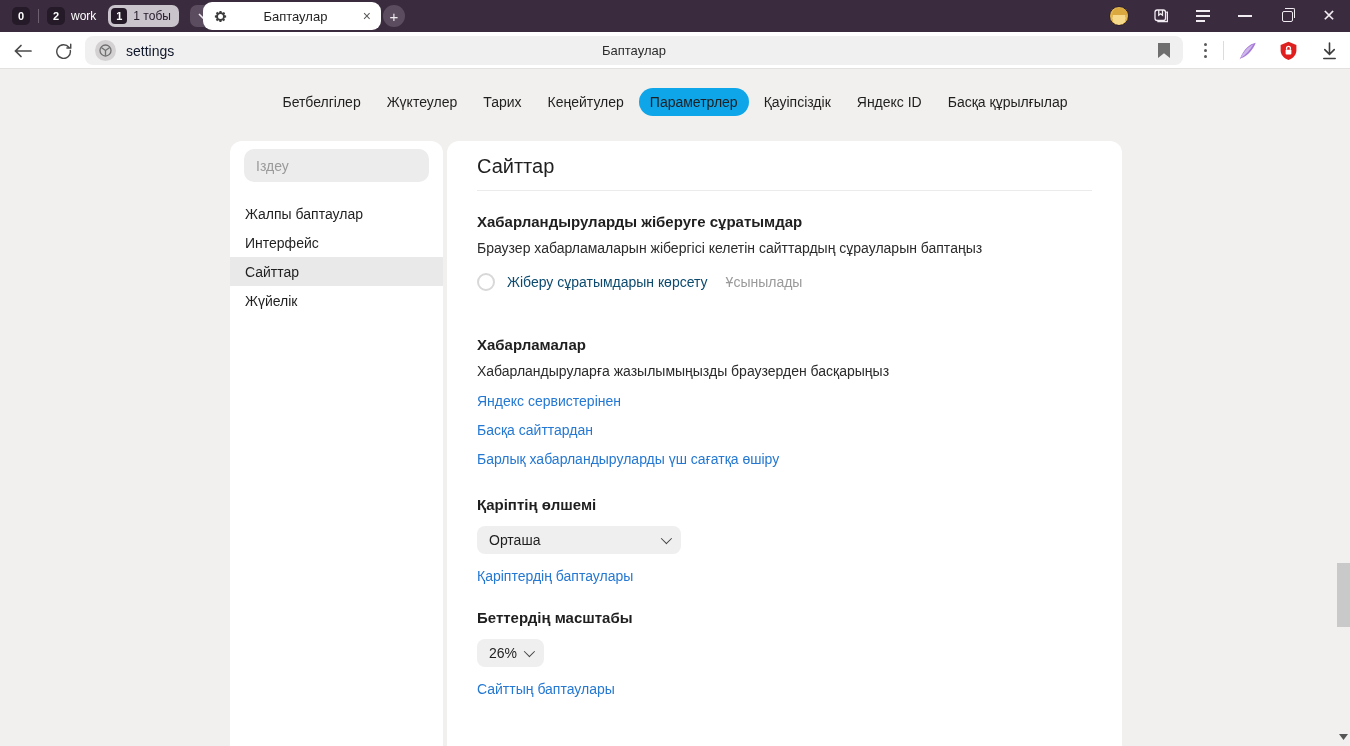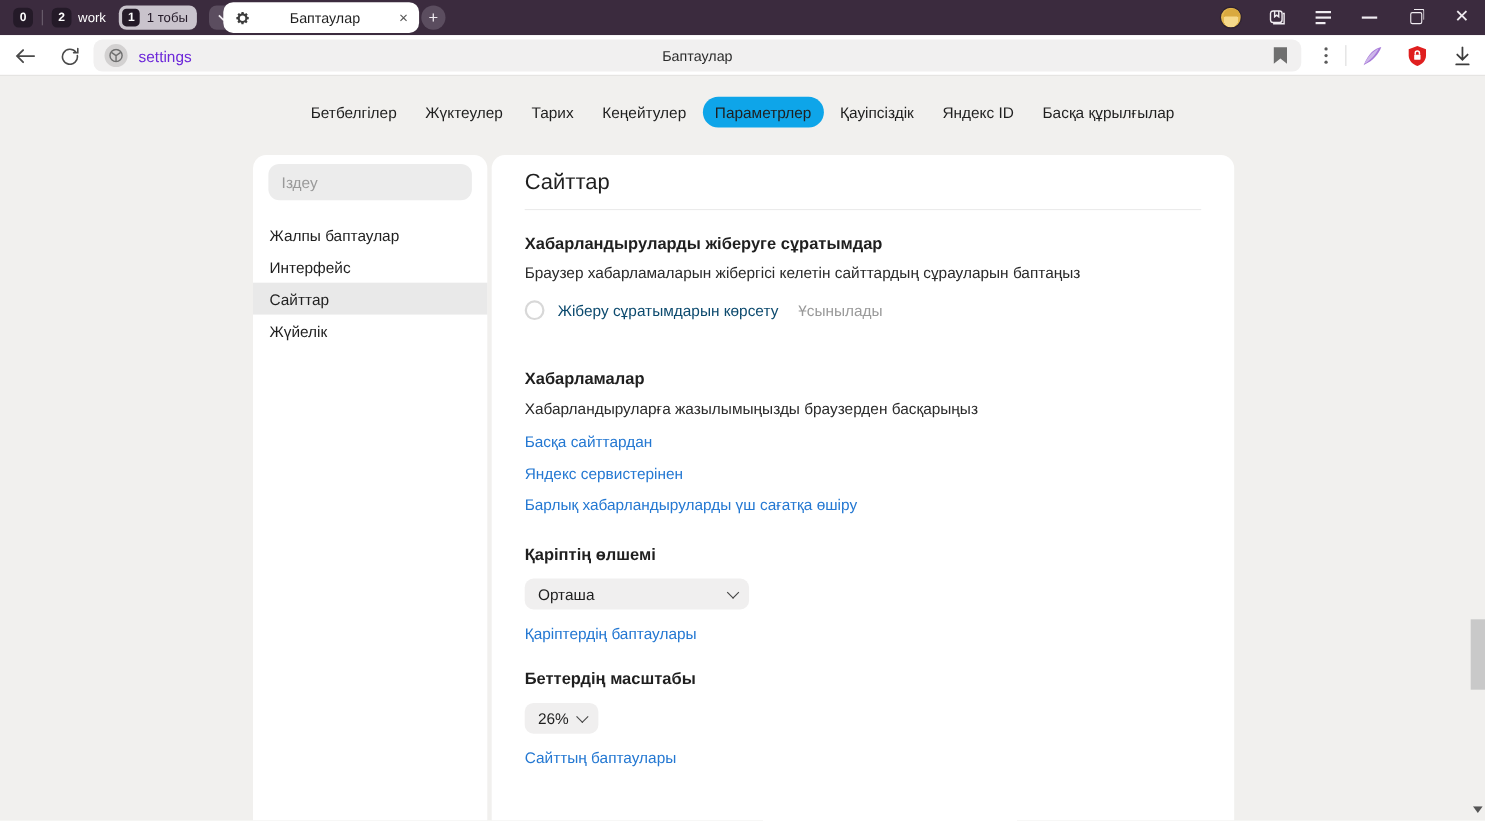--- a/index.html
+++ b/index.html
@@ -48,21 +48,21 @@
 
   
   .toolbar { position:absolute; left:0; top:32px; width:100%; height:37px; background:#fff;
     border-bottom:1px solid #e3e1df; }
   .nav-ico { position:absolute; top:0; height:37px; display:flex; align-items:center;
     justify-content:center; width:34px; }
   .urlbar { position:absolute; left:85px; top:4px; width:1098px; height:29px;
     background:#f1f0f0; border-radius:8px; display:flex; align-items:center; padding:0 10px; }
   .favicon { width:21px; height:21px; border-radius:50%; background:#d3d1d1; display:flex;
     align-items:center; justify-content:center; margin-right:10px; }
-  .url-text { font-size:14px; color:#6d28d9; }
+  .url-text { font-size:14px; color:#0f172a; }
   .url-center { position:absolute; left:0; right:0; text-align:center; font-size:13px;
     color:#2b2b2b; pointer-events:none; }
   .url-bookmark { position:absolute; right:12px; top:6px; }
   .tb-divider { position:absolute; left:1223px; top:9px; width:1px; height:19px; background:#dcdcdc; }
   .dots { display:flex; flex-direction:column; gap:3px; }
   .dots i { width:3px; height:3px; border-radius:50%; background:#5a5a5a; }
 
   
   .page { position:absolute; left:0; top:70px; width:100%; bottom:0; background:#f1f0ee; }
   .navtabs { display:flex; justify-content:center; align-items:center; gap:4px; margin-top:18px; }
@@ -268,22 +268,22 @@
 
       <div class="radio-row">
         <span class="radio-off"></span>
         <span class="radio-label">Жіберу сұратымдарын көрсету</span>
         <span class="radio-hint">Ұсынылады</span>
       </div>
 
 
       <div class="sec-heading mt40">Хабарламалар</div>
       <div class="sec-desc">Хабарландыруларға жазылымыңызды браузерден басқарыңыз</div>
+      <div class="link-row"><span class="link">Яндекс сервистерінен</span></div>
       <div class="link-row"><span class="link">Басқа сайттардан</span></div>
-      <div class="link-row"><span class="link">Яндекс сервистерінен</span></div>
       <div class="link-row"><span class="link">Барлық хабарландыруларды үш сағатқа өшіру</span></div>
 
       <div class="sec-heading mt30">Қаріптің өлшемі</div>
       <div class="select-box select-wide">
         <span>Орташа</span>
         <span class="chev"></span>
       </div>
       <div class="link-row"><span class="link">Қаріптердің баптаулары</span></div>
 
       <div class="sec-heading mt26">Беттердің масштабы</div>

